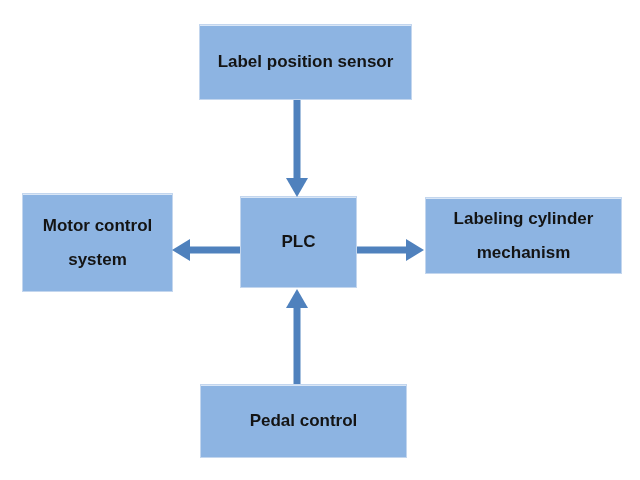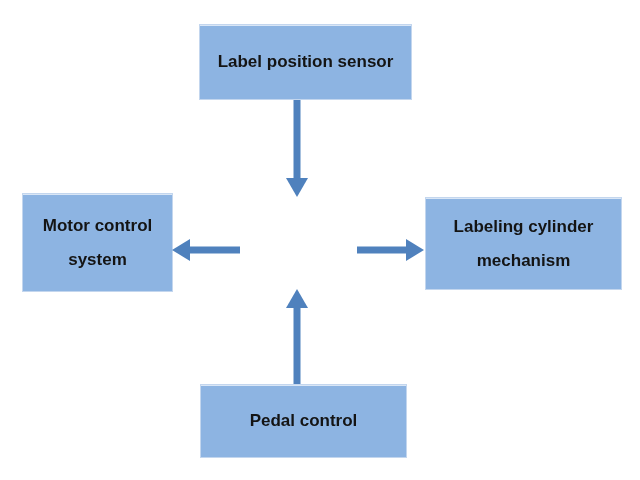--- a/index.html
+++ b/index.html
@@ -29,21 +29,21 @@
   .box .label {
     font-weight: bold;
     font-size: 17px;
     line-height: 1.95;
     color: #141414;
     padding: 0 8px;
   }
   #node-sensor   { left: 199px; top: 24px;  width: 213px; height: 76px; }
   #node-plc      { left: 240px; top: 196px; width: 117px; height: 92px; }
   #node-motor    { left: 22px;  top: 193px; width: 151px; height: 99px; }
-  #node-cylinder { left: 425px; top: 197px; width: 197px; height: 93px; }
+  #node-cylinder { left: 425px; top: 197px; width: 197px; height: 77px; }
   #node-pedal    { left: 200px; top: 384px; width: 207px; height: 74px; }
   .arrow-layer {
     position: absolute;
     left: 0;
     top: 0;
     width: 640px;
     height: 480px;
     pointer-events: none;
   }
 </style>
@@ -53,20 +53,23 @@
 <div class="canvas">
 
   <div class="box" id="node-sensor">
     <span class="label">Label position sensor</span>
   </div>
 
   <div class="box" id="node-motor">
     <span class="label">Motor control system</span>
   </div>
 
+  <div class="box" id="node-plc">
+    <span class="label">PLC</span>
+  </div>
 
   <div class="box" id="node-cylinder">
     <span class="label">Labeling cylinder mechanism</span>
   </div>
 
   <div class="box" id="node-pedal">
     <span class="label">Pedal control</span>
   </div>
 
   <svg class="arrow-layer" width="640" height="480" viewBox="0 0 640 480" xmlns="http://www.w3.org/2000/svg">

